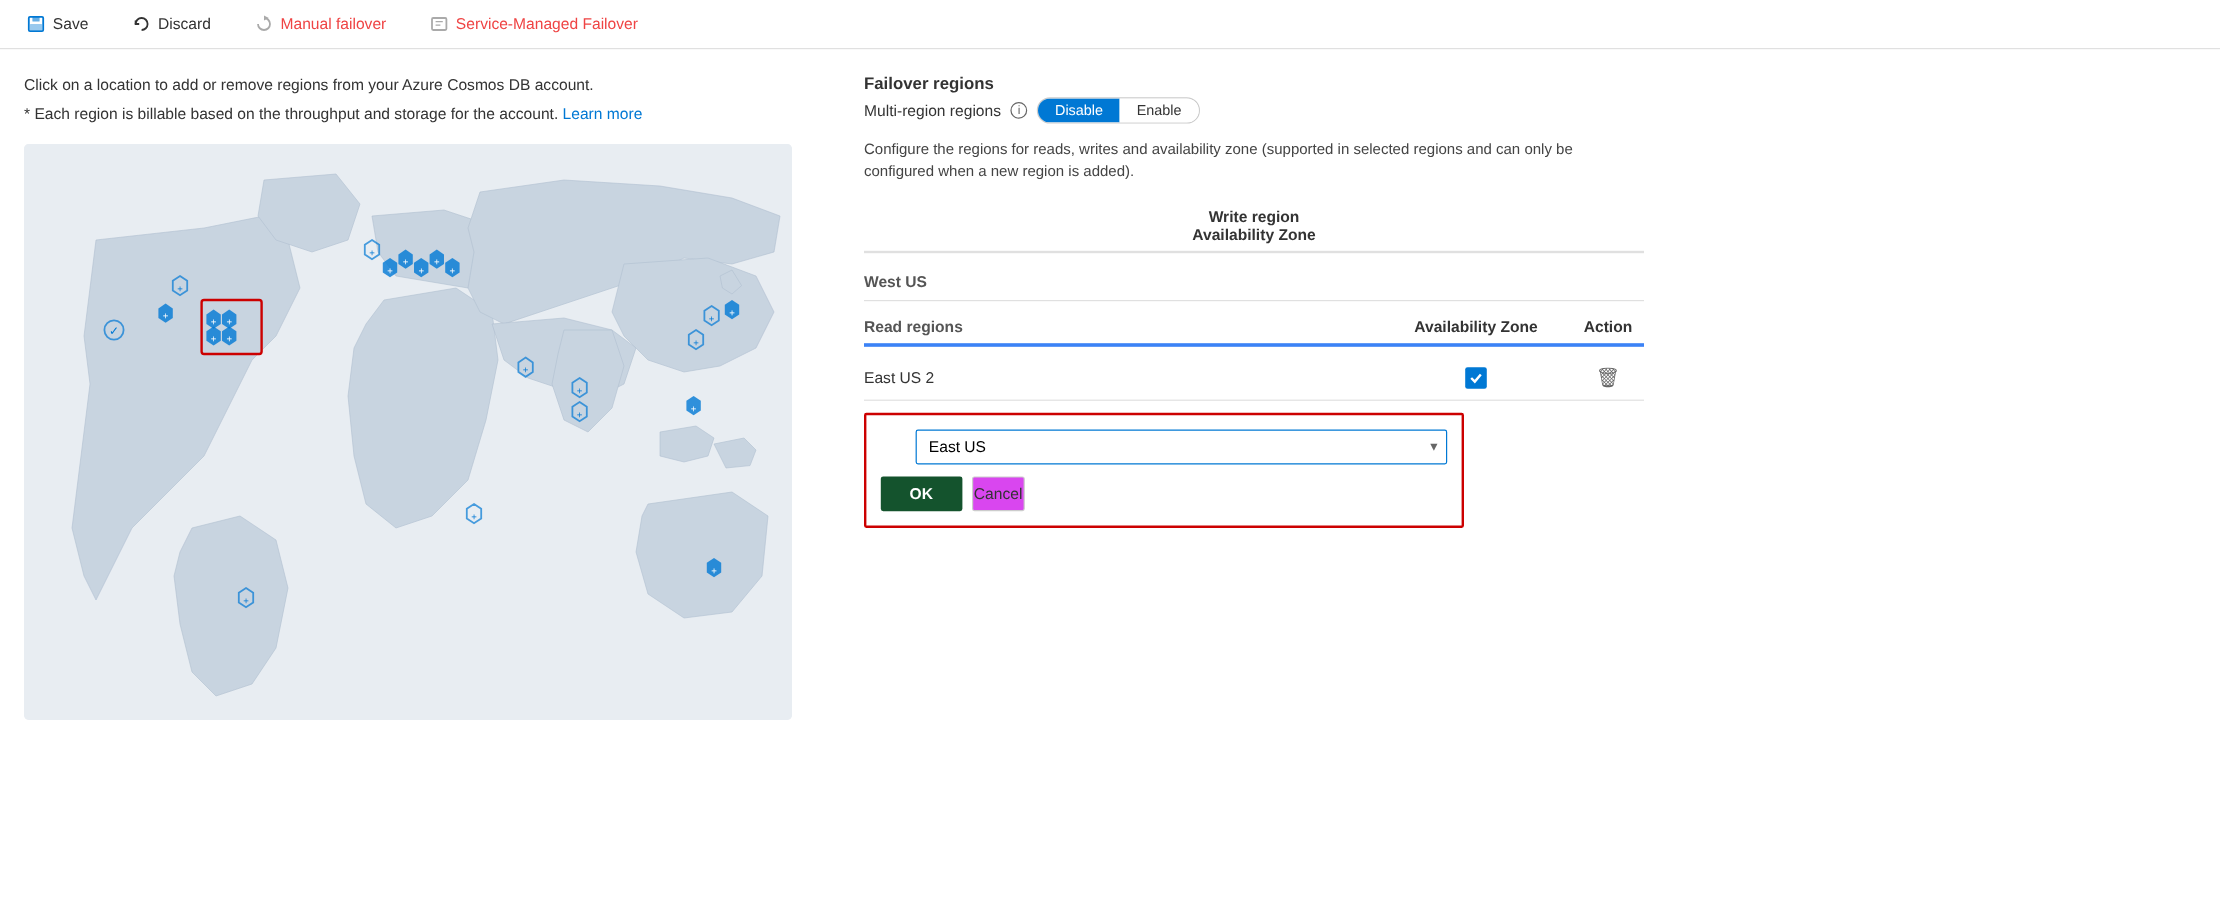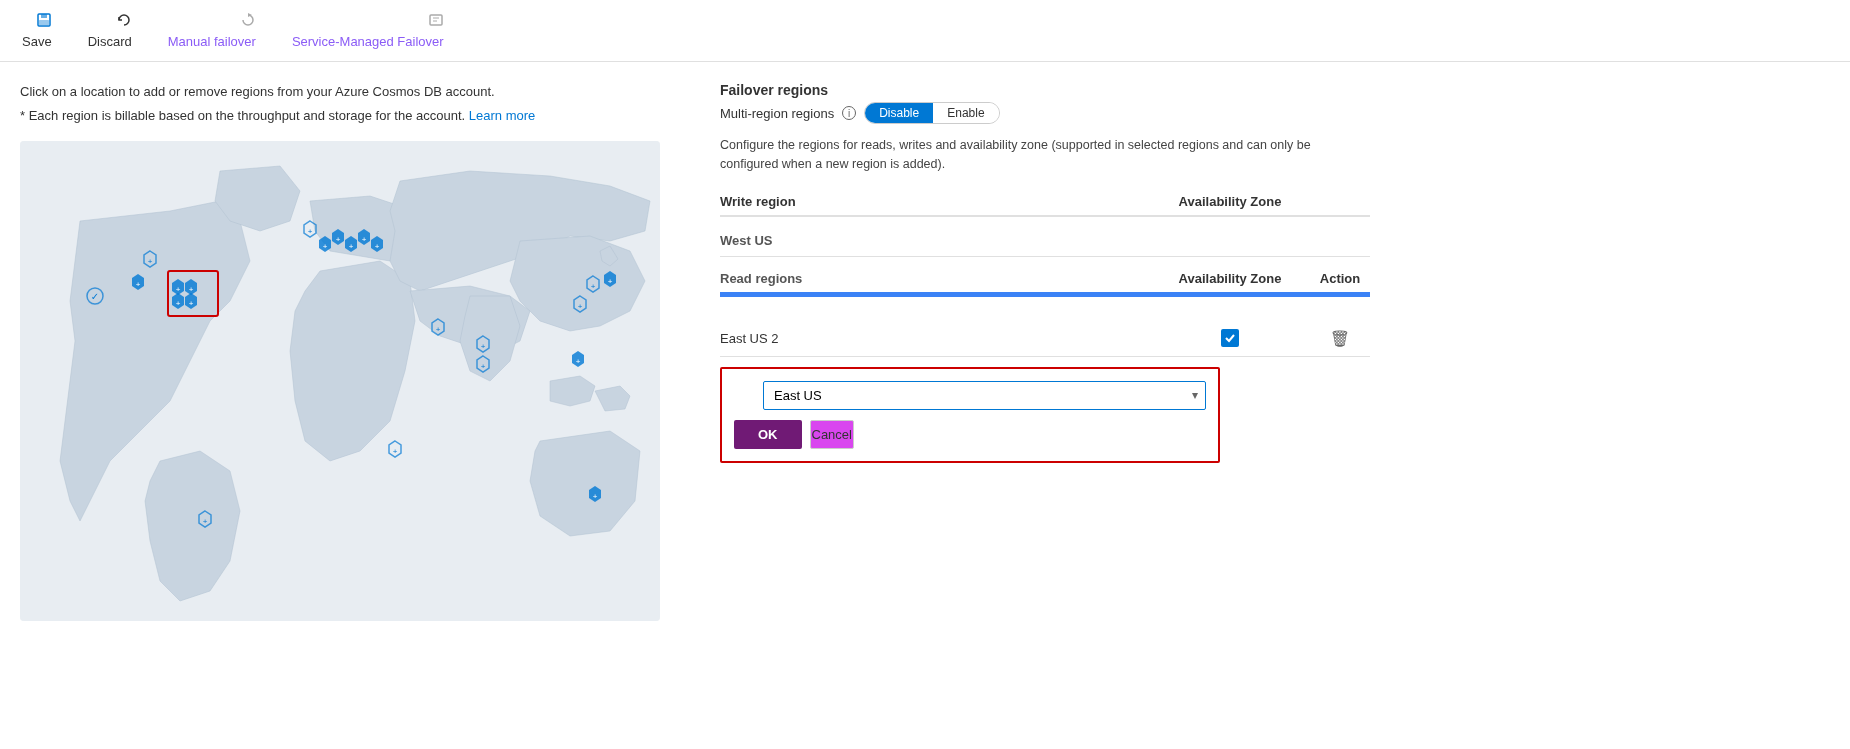--- a/index.html
+++ b/index.html
@@ -15,31 +15,30 @@
     
     .toolbar {
       display: flex;
       align-items: center;
       padding: 8px 16px;
       border-bottom: 1px solid #e0e0e0;
       gap: 24px;
     }
     .toolbar-btn {
       display: flex;
-      align-items: flex-end;
+      align-items: flex-start;
       gap: 6px;
       background: none;
       border: none;
       cursor: pointer;
       font-size: 13px;
       color: #333;
       padding: 4px 6px;
-      flex-direction: column;
-    }
-    .toolbar-btn.disabled { color: #8b5cf6; cursor: default; }
+    }
+    .toolbar-btn.disabled { color: #ef4444; cursor: default; }
     .toolbar-btn svg { flex-shrink: 0; }
 
     
     .main {
       display: flex;
       padding: 20px 20px 20px 20px;
       gap: 0;
     }
 
     
@@ -128,41 +127,42 @@
     .regions-table {
       width: 100%;
       max-width: 650px;
     }
     .table-header-row {
       display: flex;
       align-items: center;
       border-bottom: 2px solid #e0e0e0;
       padding-bottom: 6px;
       margin-bottom: 8px;
+      flex-direction: column;
     }
     .th-region { flex: 1; font-weight: 600; font-size: 13px; }
     .th-az { width: 160px; font-weight: 600; font-size: 13px; text-align: center; }
     .th-action { width: 60px; font-weight: 600; font-size: 13px; text-align: center; }
 
     .write-region-row {
       display: flex;
       align-items: center;
       padding: 8px 0;
       border-bottom: 1px solid #e0e0e0;
       margin-bottom: 8px;
     }
     .wr-label { flex: 1; font-size: 13px; font-weight: 600; color: #555; }
     .wr-az { width: 160px; }
 
     .section-header-row {
       display: flex;
       align-items: flex-start;
       padding: 6px 0;
-      border-bottom: 5px solid #3b82f6;
-      margin-bottom: 24px;
+      border-bottom: 3px solid #3b82f6;
+      margin-bottom: 8px;
     }
     .sh-label { flex: 1; font-size: 13px; font-weight: 600; color: #555; }
     .sh-az { width: 160px; font-weight: 600; font-size: 13px; text-align: center; }
     .sh-action { width: 60px; font-weight: 600; font-size: 13px; text-align: center; }
 
     .data-row {
       display: flex;
       align-items: center;
       padding: 8px 0;
       border-bottom: 1px solid #e0e0e0;
@@ -240,21 +240,21 @@
       color: #666;
       font-size: 12px;
     }
 
     .action-buttons {
       display: flex;
       gap: 8px;
     }
     .btn-ok {
       padding: 6px 24px;
-      background: #701a75;
+      background: #14532d;
       color: #fff;
       border: none;
       border-radius: 2px;
       cursor: pointer;
       font-size: 13px;
       font-weight: 600;
     }
     .btn-cancel {
       padding: 6px 1px;
       background: #d946ef;

